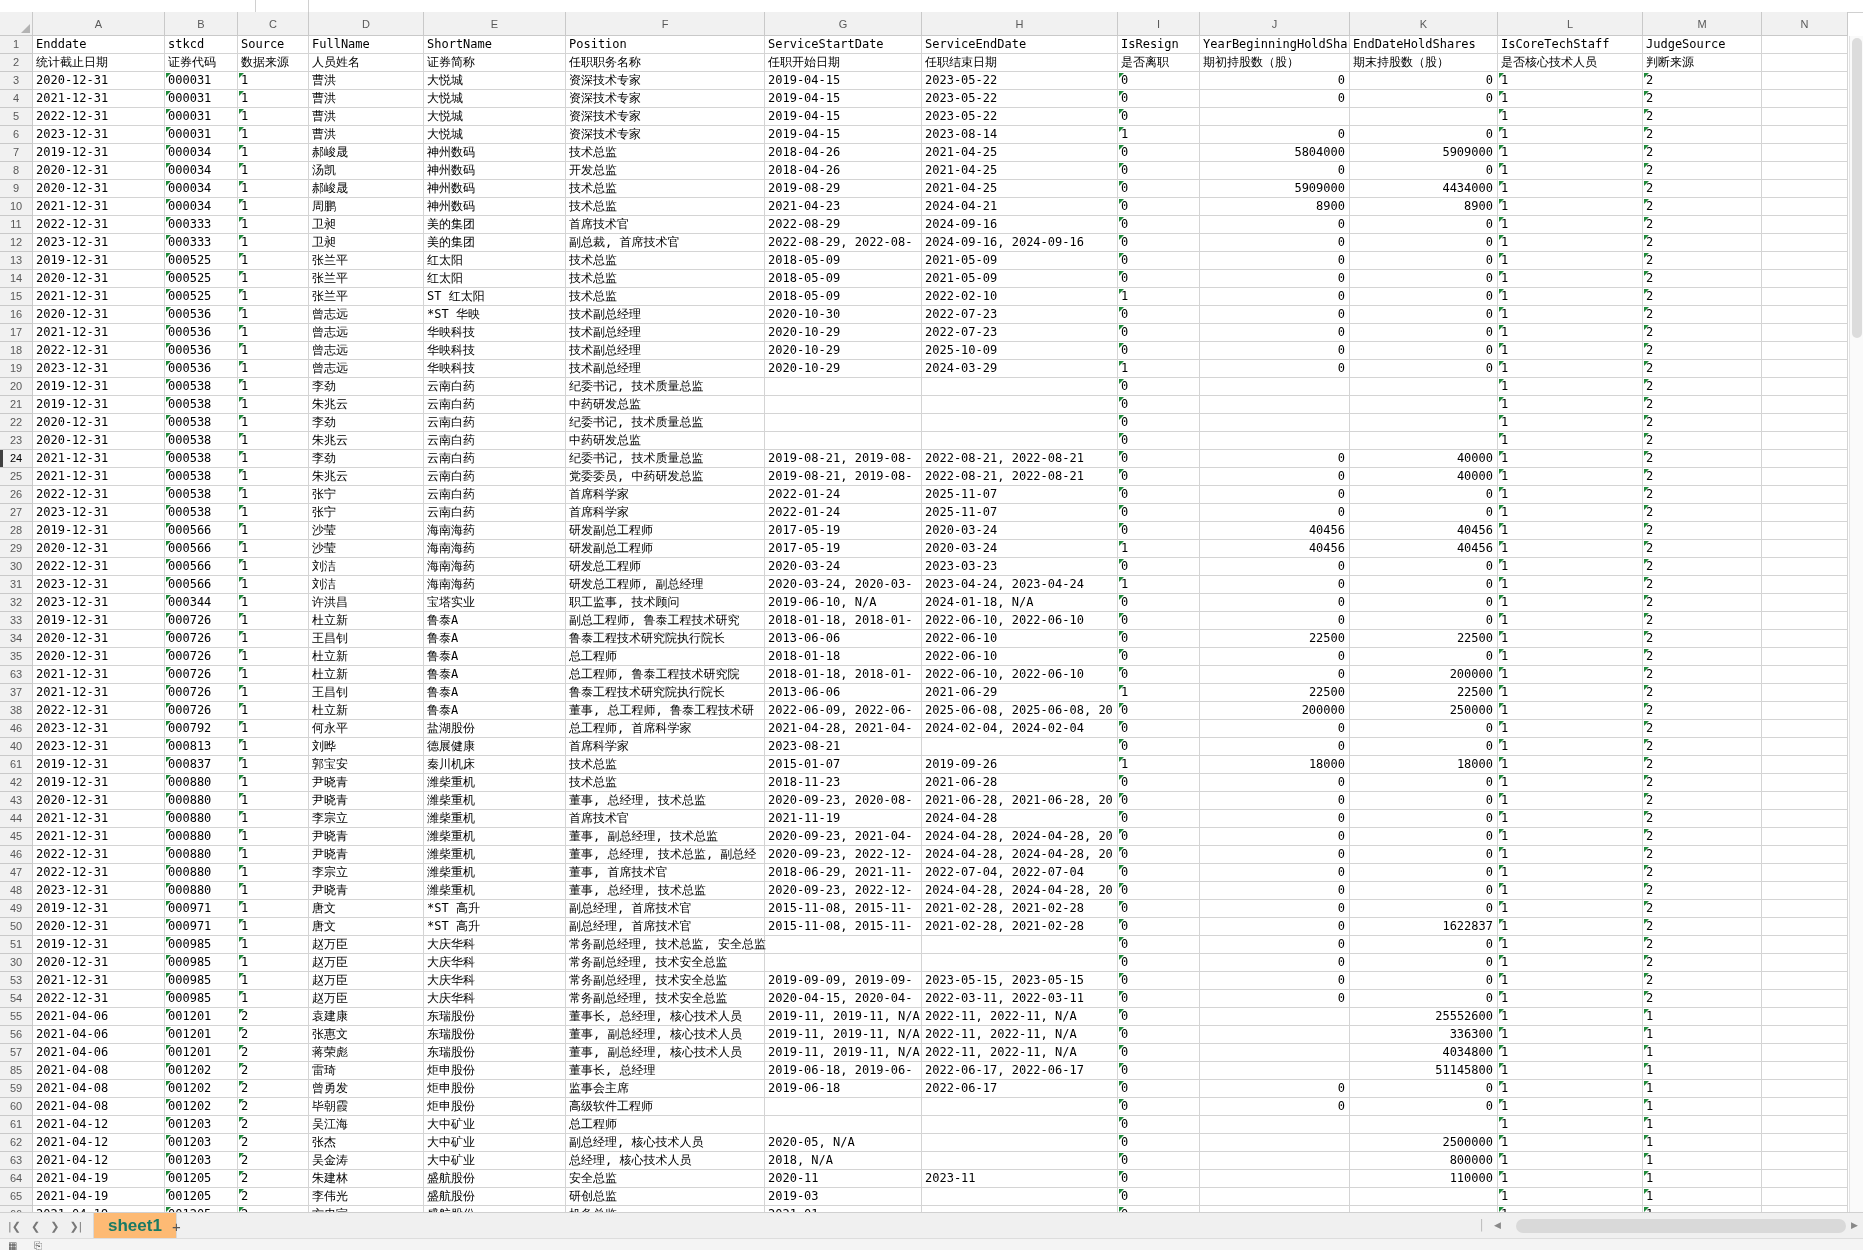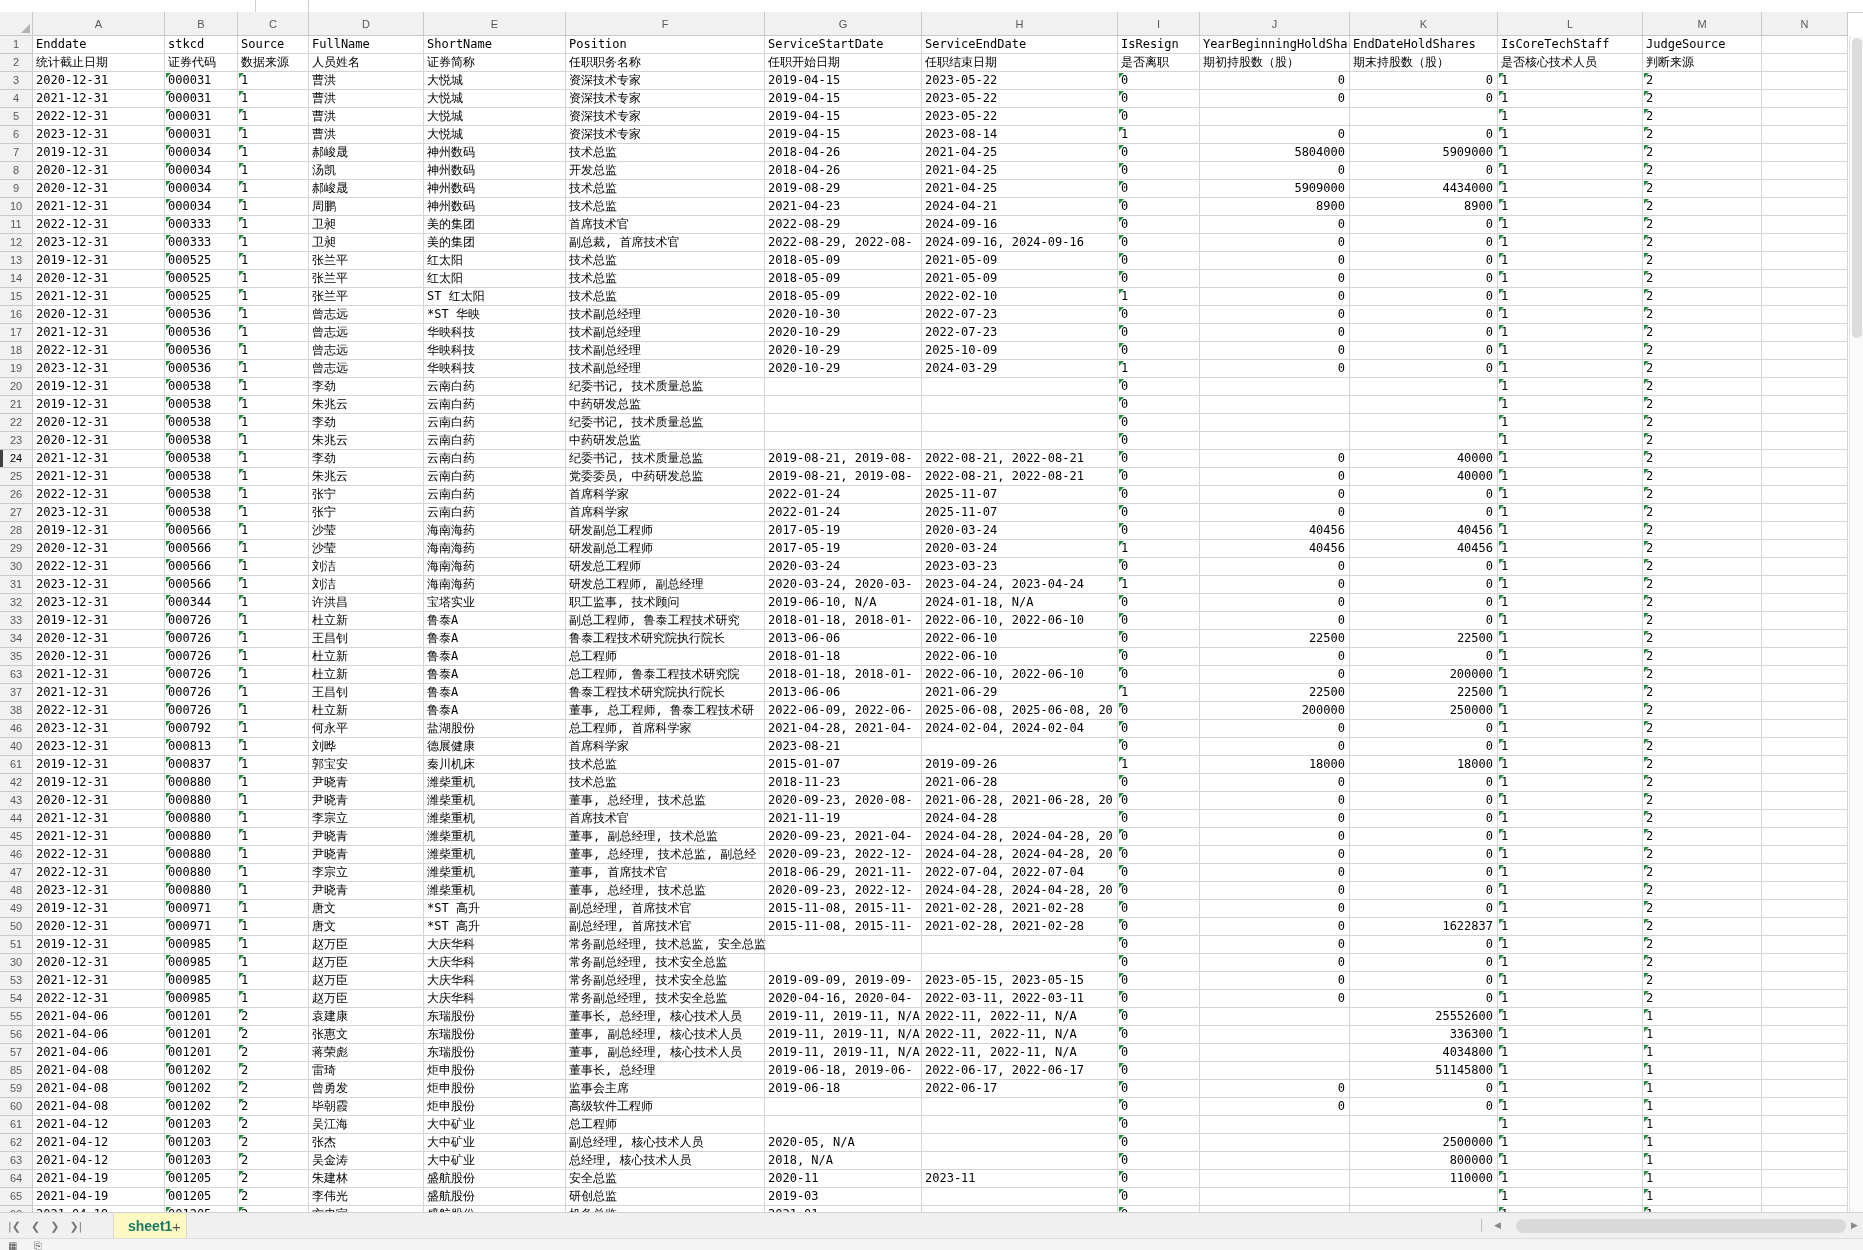--- a/index.html
+++ b/index.html
@@ -38,23 +38,23 @@
   .spill{overflow:visible;z-index:2;}
 
   
   .vscroll{position:absolute;left:1849px;top:36px;width:14px;height:1176px;background:#fafafa;border-left:1px solid #e3e3e3;}
   .vthumb{position:absolute;left:2px;top:2px;width:10px;height:300px;background:#dcdcdc;border-radius:5px;}
 
   
   .tabbar{position:absolute;left:0;top:1212px;width:1863px;height:26px;background:#f0f0f0;border-top:1px solid #d0d0d0;box-sizing:border-box;}
   .navicons{position:absolute;left:8px;top:0;height:26px;display:flex;align-items:center;gap:10px;
       color:#777;font-family:"DejaVu Sans",sans-serif;font-size:11px;}
-  .sheet-tab{position:absolute;left:113px;top:0;height:26px;background:#fef9c3;display:flex;align-items:center;
+  .sheet-tab{position:absolute;left:93px;top:0;height:26px;background:#fdba74;display:flex;align-items:center;
       padding:0 14px;border-left:1px solid #d8d8d8;border-right:1px solid #d8d8d8;
-      font-family:"Liberation Sans",sans-serif;font-weight:bold;font-size:14px;color:var(--tabtext,#1a7a64);}
+      font-family:"Liberation Sans",sans-serif;font-weight:bold;font-size:17px;color:var(--tabtext,#1a7a64);}
   .add-sheet{position:absolute;left:172px;top:0;height:26px;display:flex;align-items:center;
       color:#555;font-size:15px;font-family:"Liberation Sans",sans-serif;}
   .hdivider{position:absolute;left:1478px;top:5px;color:#bbb;font-size:12px;}
   .harrow-l{position:absolute;left:1494px;top:7px;color:#888;font-size:9px;font-family:"DejaVu Sans",sans-serif;}
   .hthumb{position:absolute;left:1516px;top:6px;width:330px;height:14px;background:#d9d9d9;border-radius:7px;}
   .harrow-r{position:absolute;left:1851px;top:7px;color:#888;font-size:9px;font-family:"DejaVu Sans",sans-serif;}
 
   
   .statusbar{position:absolute;left:0;top:1238px;width:1863px;height:12px;background:#f4f4f4;border-top:1px solid #ddd;box-sizing:border-box;}
   .statusbar .sicon{position:absolute;top:1px;color:#555;font-size:10px;font-family:"DejaVu Sans",sans-serif;}
@@ -994,21 +994,21 @@
         <div class="cell col-n"></div>
       </div>
       <div class="grid-row">
         <div class="cell rowhdr col-rh">54</div>
         <div class="cell col-a">2022-12-31</div>
         <div class="cell col-b flag">000985</div>
         <div class="cell col-c flag">1</div>
         <div class="cell col-d">赵万臣</div>
         <div class="cell col-e">大庆华科</div>
         <div class="cell col-f">常务副总经理, 技术安全总监</div>
-        <div class="cell col-g">2020-04-16, 2020-04-</div>
+        <div class="cell col-g">2020-04-15, 2020-04-</div>
         <div class="cell col-h">2022-03-11, 2022-03-11</div>
         <div class="cell col-i flag">0</div>
         <div class="cell col-j right">0</div>
         <div class="cell col-k right">0</div>
         <div class="cell col-l flag">1</div>
         <div class="cell col-m flag spill">2</div>
         <div class="cell col-n"></div>
       </div>
       <div class="grid-row">
         <div class="cell rowhdr col-rh">55</div>

